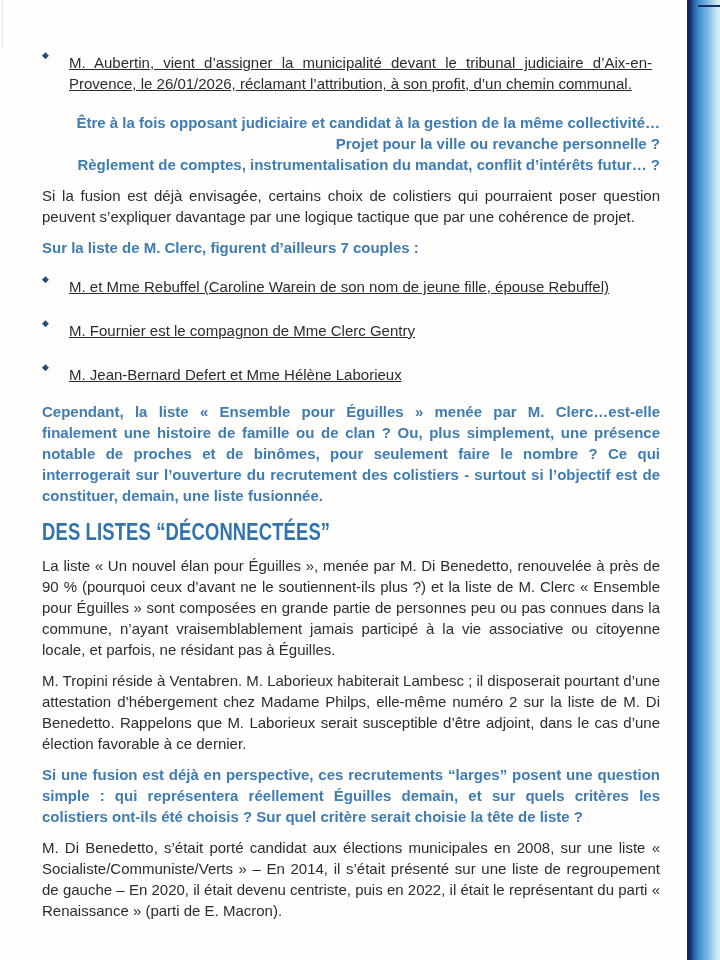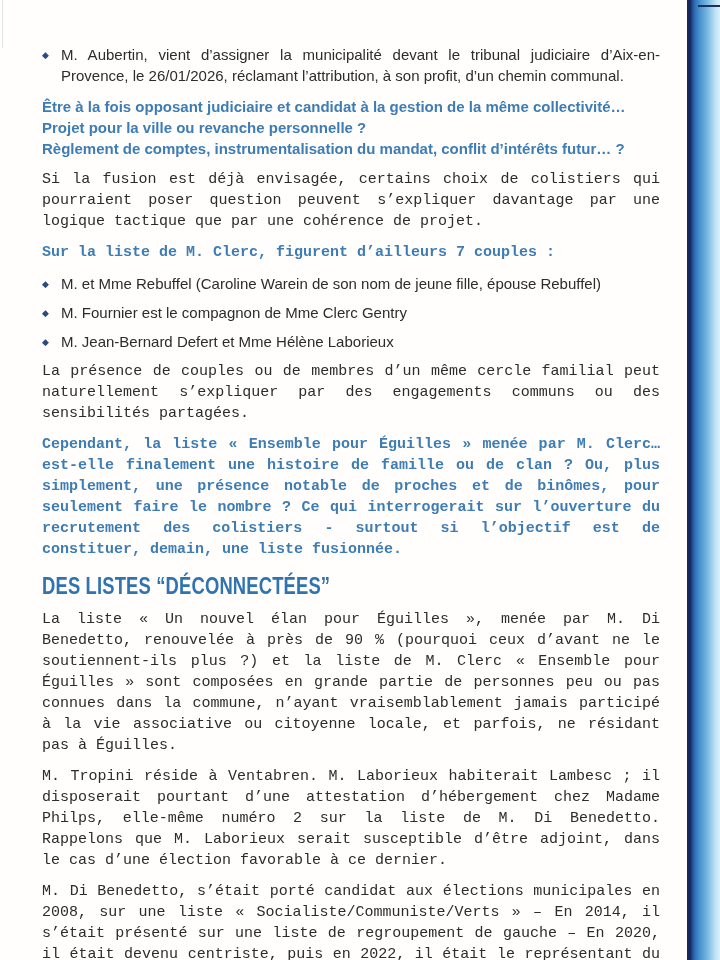--- a/index.html
+++ b/index.html
@@ -34,32 +34,32 @@
     background:#e3e3e0;
   }
   .content{
     position:absolute;
     left:42px;top:44px;
     width:618px;
     font-size:15px;
     line-height:21px;
     color:#2c2c2c;
   }
-  .para{margin:0 0 10px 0;text-align:justify;font-family:Liberation Mono, monospace;}
+  .para{margin:0 0 10px 0;text-align:justify;}
   .blue{color:#3e7cb4;font-weight:700;}
-  .blue-lines div{text-align:left;}
+  .blue-lines div{text-align:right;}
   .blue-block{margin:0 0 10px 0;}
   .bullet-row{display:flex;margin:0 0 10px 0;}
   .bullet-row .diamond{
     flex:0 0 19px;
     font-size:9px;line-height:21px;
     color:#2b4a7e;
     padding-top:1px;
   }
-  .bullet-row p{margin:0;flex:1;text-align:justify;}
+  .bullet-row p{margin:8px;flex:1;text-align:justify;text-decoration:underline;}
   .couples .bullet-row{margin:0 0 7px 0;}
   .couples{margin:0 0 8px 0;}
   .section-title{
     margin:16px 0 12px 0;
     font-size:23px;
     font-weight:700;
     color:#2f73b0;
     transform:scaleX(0.80);
     transform-origin:left center;
     white-space:nowrap;
@@ -101,28 +101,28 @@
         <span class="diamond">◆</span>
         <p>M. Fournier est le compagnon de Mme Clerc Gentry</p>
       </div>
       <div class="bullet-row">
         <span class="diamond">◆</span>
         <p>M. Jean-Bernard Defert et Mme Hélène Laborieux</p>
       </div>
     </div>
 
 
-    <p class="para">La présence de couples ou de membres d’un même cercle familial peut naturellement s’expliquer par des engagements communs ou des sensibilités partagées.</p>
 
     <p class="para blue">Cependant, la liste « Ensemble pour Éguilles » menée par M. Clerc…est-elle finalement une histoire de famille ou de clan ? Ou, plus simplement, une présence notable de proches et de binômes, pour seulement faire le nombre ? Ce qui interrogerait sur l’ouverture du recrutement des colistiers - surtout si l’objectif est de constituer, demain, une liste fusionnée.</p>
 
     <div class="section-title">DES LISTES “DÉCONNECTÉES”</div>
 
     <p class="para">La liste « Un nouvel élan pour Éguilles », menée par M. Di Benedetto, renouvelée à près de 90 % (pourquoi ceux d’avant ne le soutiennent-ils plus ?) et la liste de M. Clerc « Ensemble pour Éguilles » sont composées en grande partie de personnes peu ou pas connues dans la commune, n’ayant vraisemblablement jamais participé à la vie associative ou citoyenne locale, et parfois, ne résidant pas à Éguilles.</p>
 
 
     <p class="para">M. Tropini réside à Ventabren. M. Laborieux habiterait Lambesc ; il disposerait pourtant d’une attestation d’hébergement chez Madame Philps, elle-même numéro 2 sur la liste de M. Di Benedetto. Rappelons que M. Laborieux serait susceptible d’être adjoint, dans le cas d’une élection favorable à ce dernier.</p>
 
+    <p class="para blue">Si une fusion est déjà en perspective, ces recrutements “larges” posent une question simple : qui représentera réellement Éguilles demain, et sur quels critères les colistiers ont-ils été choisis ? Sur quel critère serait choisie la tête de liste ?</p>
 
     <p class="para">M. Di Benedetto, s’était porté candidat aux élections municipales en 2008, sur une liste « Socialiste/Communiste/Verts » – En 2014, il s’était présenté sur une liste de regroupement de gauche – En 2020, il était devenu centriste, puis en 2022, il était le représentant du parti « Renaissance » (parti de E. Macron).</p>
 
   </div>
 </div>
 
 </body></html>

